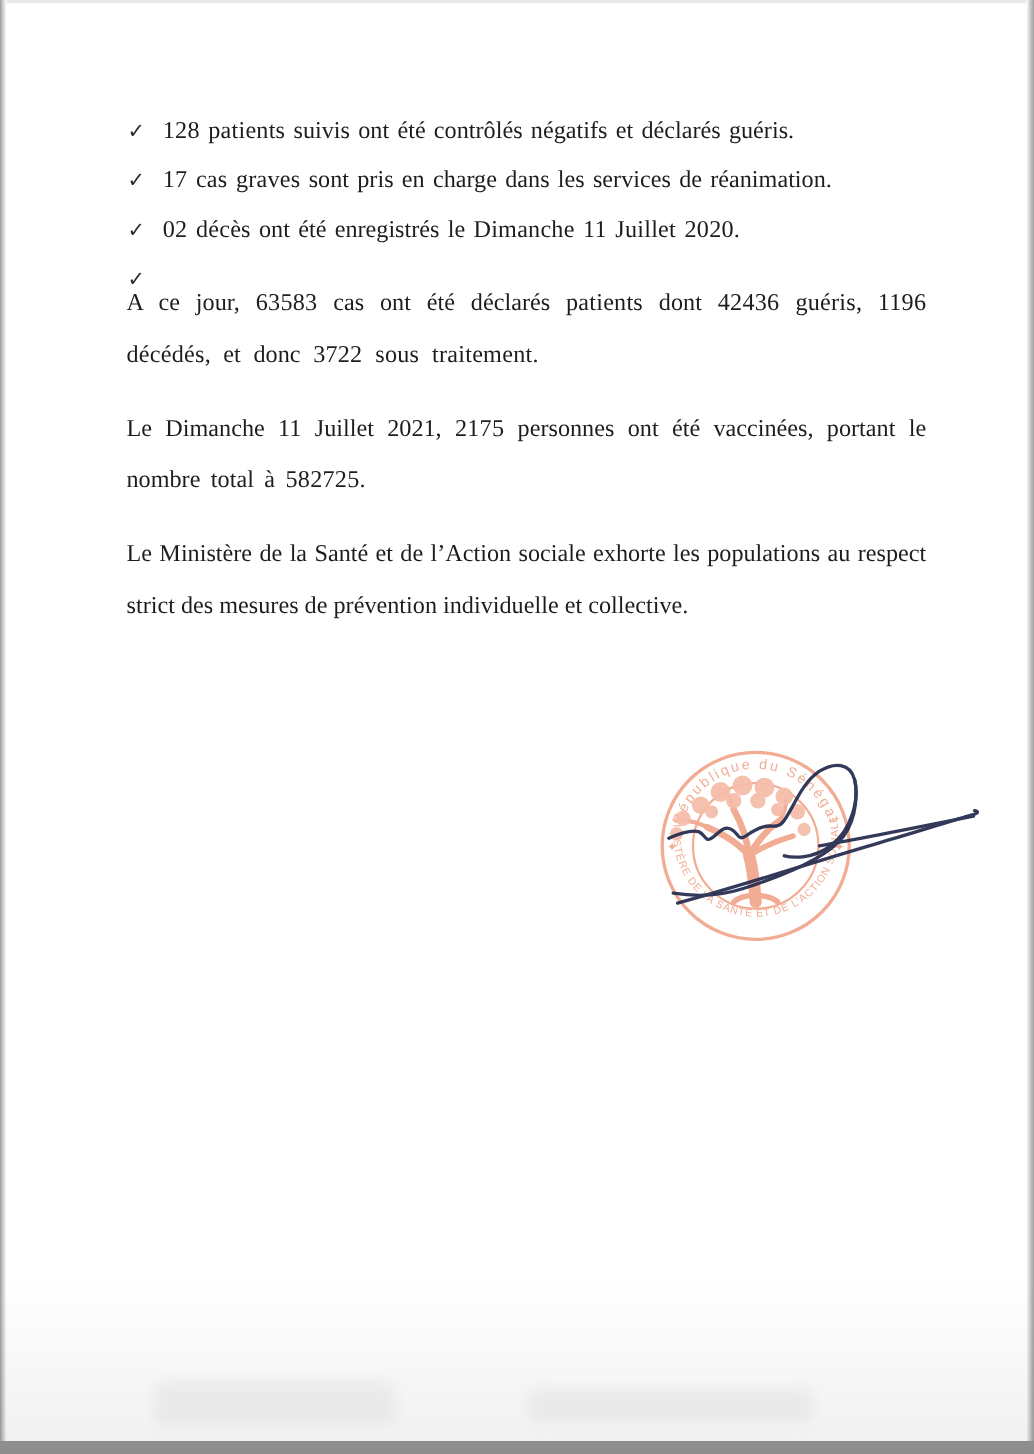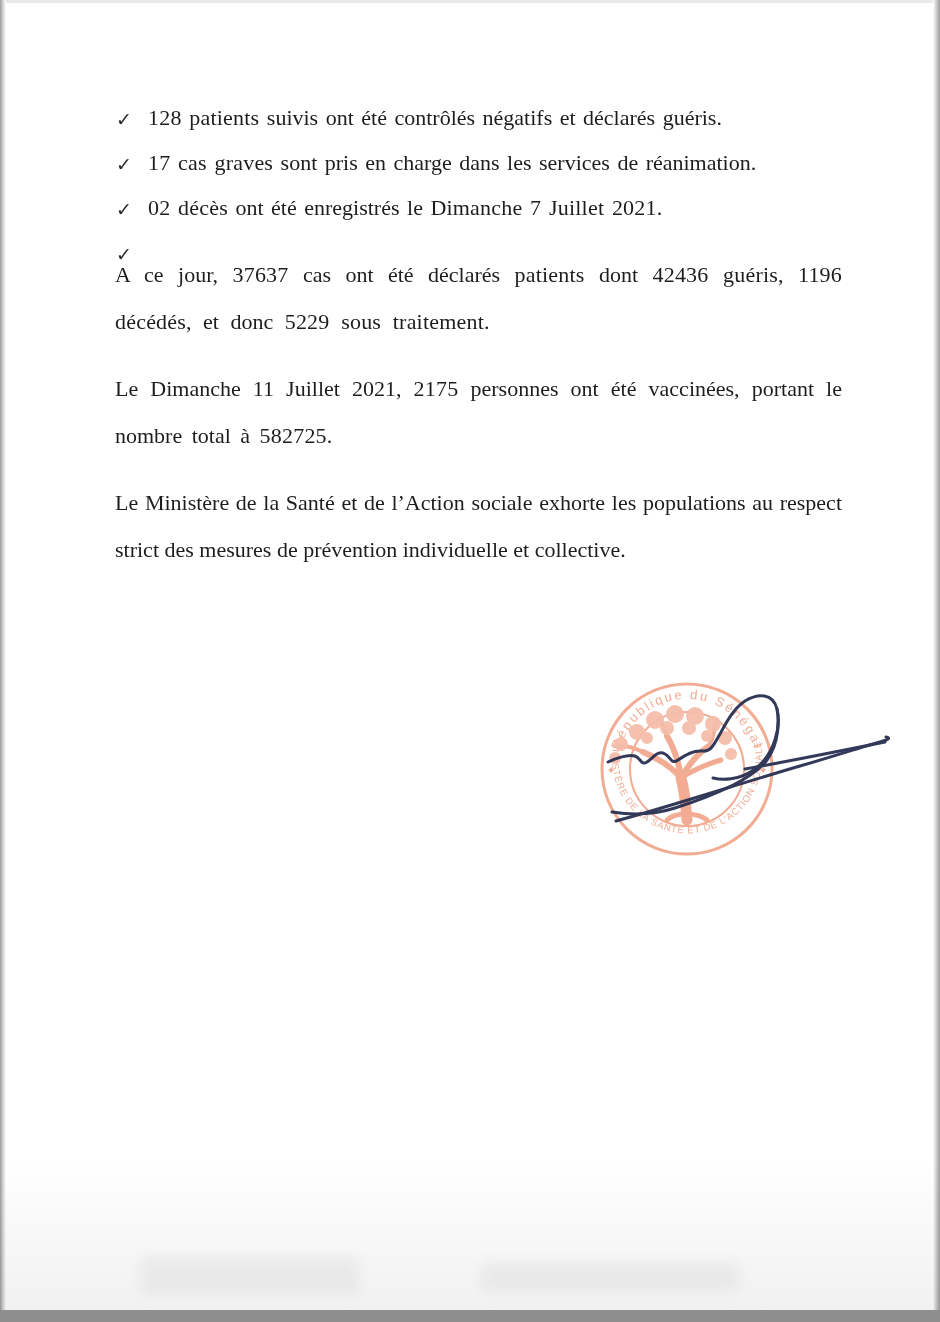--- a/index.html
+++ b/index.html
@@ -61,28 +61,28 @@
       <li>
         <span class="check">✓</span>
         <span><span class="bold">128 patients</span><span> suivis ont été contrôlés négatifs et déclarés guéris.</span></span>
       </li>
       <li>
         <span class="check">✓</span>
         <span><span class="bold">17 cas graves</span><span> sont pris en charge dans les services de réanimation.</span></span>
       </li>
       <li>
         <span class="check">✓</span>
-        <span><span class="bold">02 décès</span><span> ont été enregistrés le </span><span class="bold">Dimanche 7 Juillet 2021</span><span>.</span></span>
+        <span><span class="bold">02 décès</span><span> ont été enregistrés le </span><span class="bold">Dimanche 11 Juillet 2020</span><span>.</span></span>
       </li>
       <li>
         <span class="check">✓</span>
       </li>
     </ul>
 
-    <p class="para ws-lg"><span>A ce jour, </span><span class="bold">37637</span><span> cas ont été déclarés </span><span class="bold">patients</span><span> dont </span><span class="bold">42436 guéris</span><span>, </span><span class="bold">1196 décédés</span><span>, et donc </span><span class="bold">5229 sous traitement</span><span>.</span></p>
+    <p class="para ws-lg"><span>A ce jour, </span><span class="bold">63583</span><span> cas ont été déclarés </span><span class="bold">patients</span><span> dont </span><span class="bold">42436 guéris</span><span>, </span><span class="bold">1196 décédés</span><span>, et donc </span><span class="bold">3722 sous traitement</span><span>.</span></p>
     <p class="para ws-md"><span>Le Dimanche 11 Juillet 2021, </span><span class="bold">2175</span><span> personnes ont été vaccinées, portant le nombre total à </span><span class="bold">582725.</span></p>
     <p class="para"><span>Le Ministère de la Santé et de l’Action sociale exhorte les populations au respect strict des mesures de prévention individuelle et collective.</span></p>
   </div>
 
   <div class="stamp-wrap">
     <svg width="370" height="225" viewBox="0 0 370 225" xmlns="http://www.w3.org/2000/svg">
 
       <g opacity="0.82">
         <circle cx="132" cy="107" r="85" fill="none" stroke-width="3" stroke="#ee9a7c"></circle>
         <circle cx="132" cy="107" r="57" fill="none" stroke-width="2" stroke="#ee9a7c"></circle>

